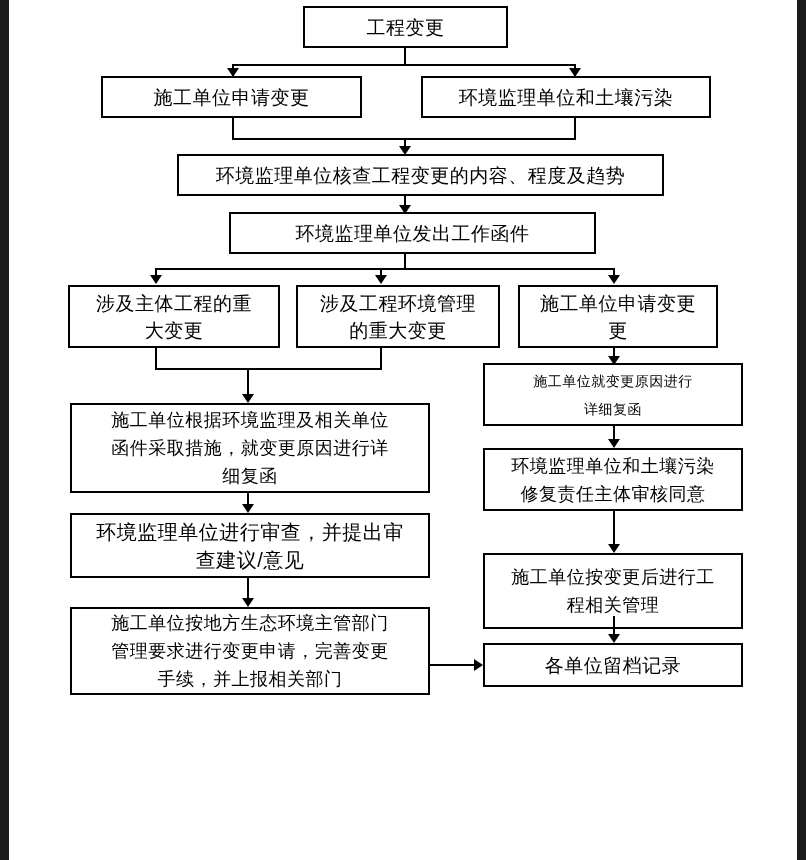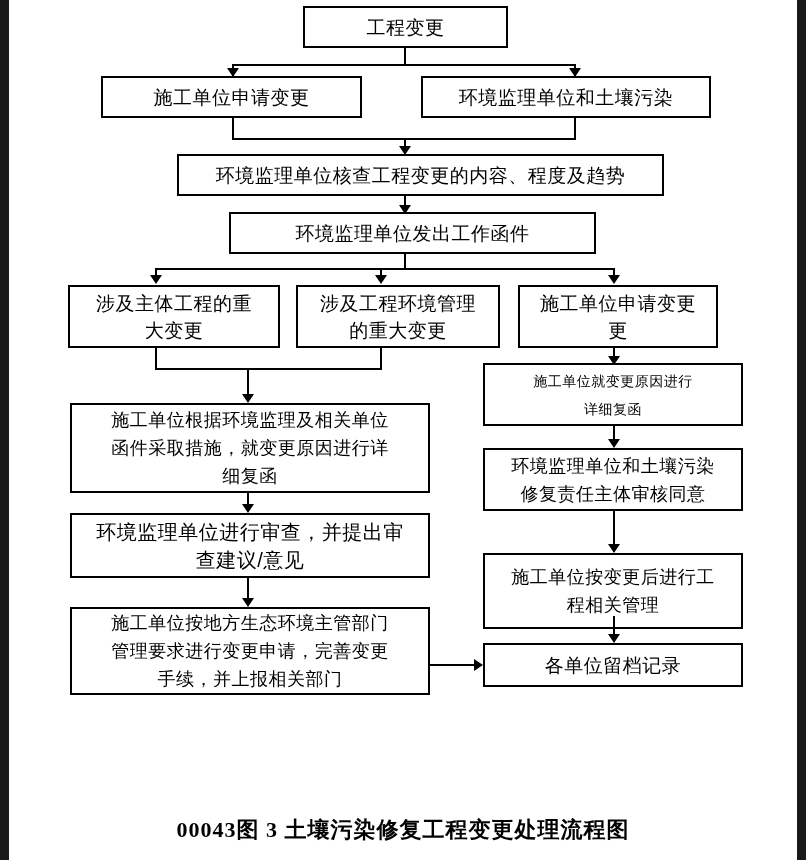--- a/index.html
+++ b/index.html
@@ -161,15 +161,14 @@
   <div class="node" style="left:483px; top:553px; width:260px; height:76px; font-size:18px; line-height:28px;">施工单位按变更后进行工
 程相关管理</div>
   <div class="line vline" style="left:613px; top:616px; height:25px;"></div>
   <div class="arrow-down" style="left:608px; top:634px;"></div>
 
   <div class="line hline" style="left:430px; top:664px; width:48px;"></div>
   <div class="arrow-right" style="left:474px; top:659px;"></div>
 
   <div class="node" style="left:483px; top:643px; width:260px; height:44px;">各单位留档记录</div>
 
-  <div id="caption">00043图 3 土壤污染修复工程变更处理流程图</div>
 
 </div>
 
 </body></html>

